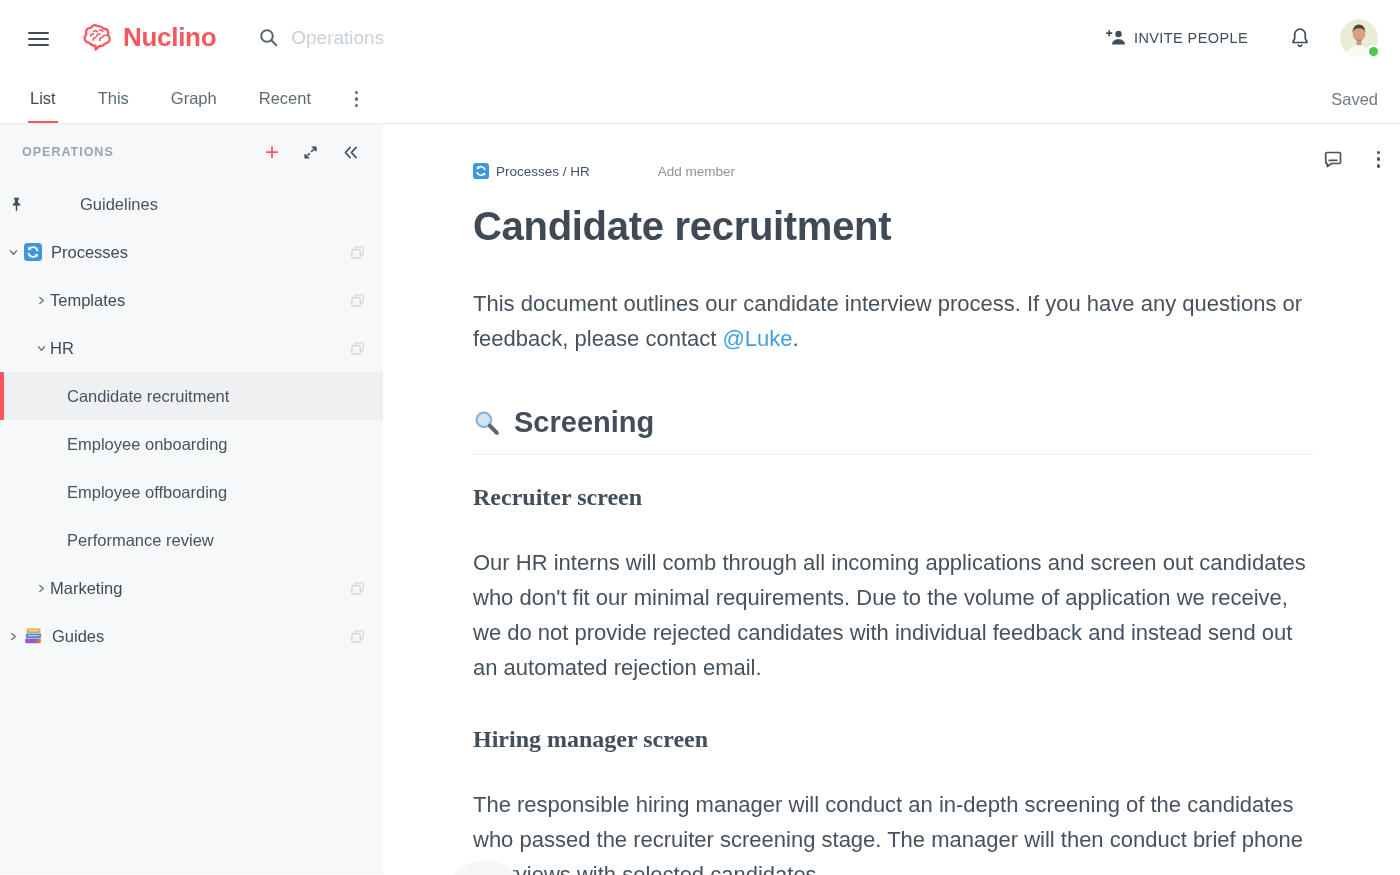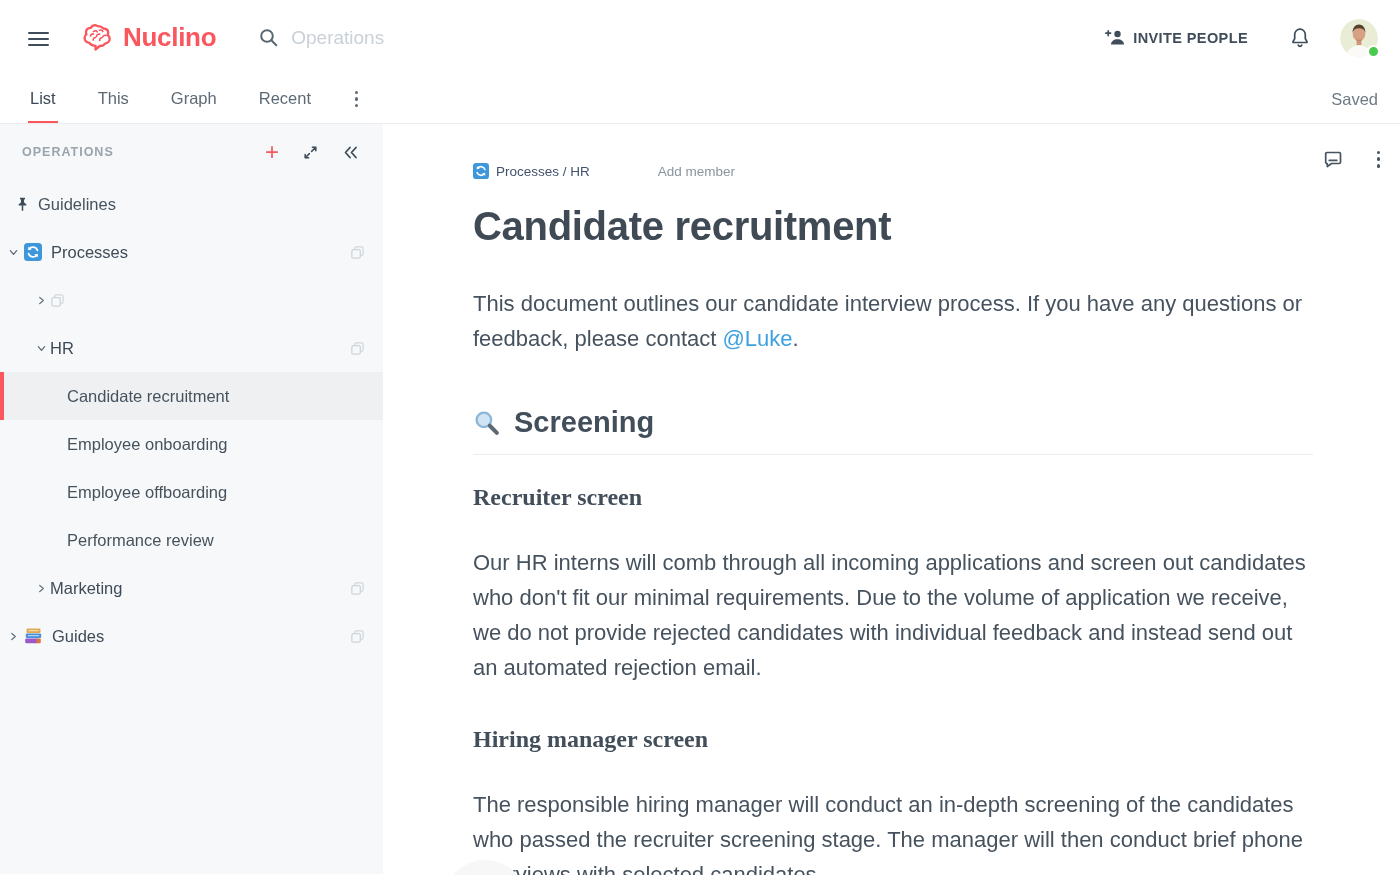--- a/index.html
+++ b/index.html
@@ -12,21 +12,21 @@
   .topbar-left { display:flex; align-items:center; }
   .hamburger { width:21px; cursor:pointer; margin-top:2px; }
   .hamburger span { display:block; height:2px; background:#3f4c59; margin:4px 0; border-radius:1px; }
   .logo { display:flex; align-items:center; margin-left:32px; cursor:pointer; }
   .logo-text { font-size:26px; font-weight:700; color:#f9565e; margin-left:8px; letter-spacing:-0.3px; }
   .search { display:flex; align-items:center; margin-left:42px; }
   .search input { border:none; outline:none; font-size:19px; margin-left:12px; width:220px;
     font-family:"Liberation Sans",sans-serif; color:#3f4c59; background:transparent; }
   .search input::placeholder { color:#c9d0d8; }
   .topbar-right { display:flex; align-items:center; }
-  .invite { display:flex; align-items:center; gap:7px; font-size:14.5px; font-weight:700;
+  .invite { display:flex; align-items:center; gap:7px; font-size:14.5px; font-weight:400;
     color:#3f4c59; letter-spacing:0.4px; cursor:pointer; }
   .bell { margin-left:42px; cursor:pointer; display:flex; }
   .avatar-wrap { position:relative; margin-left:30px; width:38px; height:38px; cursor:pointer; }
   .avatar { width:38px; height:38px; border-radius:50%; overflow:hidden; display:block; }
   .online-dot { position:absolute; right:-2px; bottom:-1px; width:13px; height:13px;
     border-radius:50%; background:#49c94e; border:2.5px solid #fff; }
 
   
   .tabsrow { height:49px; border-bottom:1px solid #ececf0; display:flex; align-items:stretch;
     justify-content:space-between; padding:0 22px 0 28px; }
@@ -49,21 +49,21 @@
   .sb-actions .plus { color:#f9565e; font-size:24px; font-weight:400; line-height:1; cursor:pointer; }
   .sb-actions svg { cursor:pointer; }
 
   .side-item { height:48px; display:flex; align-items:center; padding-right:18px;
     position:relative; font-size:16.5px; color:#46535e; cursor:pointer; }
   .side-item .chev { width:10px; display:flex; justify-content:center; flex-shrink:0; }
   .side-item .cicon { margin-right:9px; display:flex; flex-shrink:0; }
   .side-item .label { flex:1; white-space:nowrap; overflow:hidden; }
   .side-item.bold .label { font-weight:400; color:#3e4b58; }
   .lv0 { padding-left:8px; }
-  .lv0.noChev { padding-left:16px; }
+  .lv0.noChev { padding-left:10px;gap:48px; }
   .lv0 .chev { margin-right:6px; }
   .lv1 { padding-left:36px; }
   .lv1 .chev { margin-right:4px; }
   .lv2 { padding-left:67px; }
   .side-item.active { background:#eef0f2; }
   .side-item.active::before { content:""; position:absolute; left:0; top:0; bottom:0;
     width:4px; background:#f9565e; }
   .copyicon { flex-shrink:0; display:flex; }
 
   
@@ -222,20 +222,21 @@
         </svg>
       </span>
     </div>
 
     <div class="side-item lv1 bold">
       <span class="chev">
         <svg width="9" height="9" viewBox="0 0 10 10">
             <path d="M3 1.5l4 3.5-4 3.5" fill="none" stroke="#5c6873" stroke-width="1.4" stroke-linecap="round" stroke-linejoin="round"></path>
           </svg>
       </span>
+      <span class="label">Templates</span>
       <span class="copyicon">
         <svg width="15" height="15" viewBox="0 0 16 16">
           <rect x="5" y="2" width="9" height="9" rx="1.6" fill="none" stroke="#d2d8dd" stroke-width="1.4"></rect>
           <rect x="2" y="5" width="9" height="9" rx="1.6" fill="#f7f8f9" stroke="#cdd4d9" stroke-width="1.4"></rect>
         </svg>
       </span>
     </div>
 
     <div class="side-item lv1 bold">
       <span class="chev">

